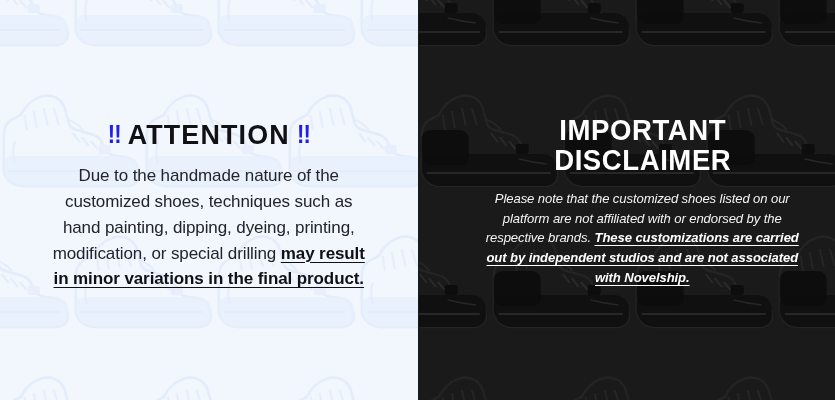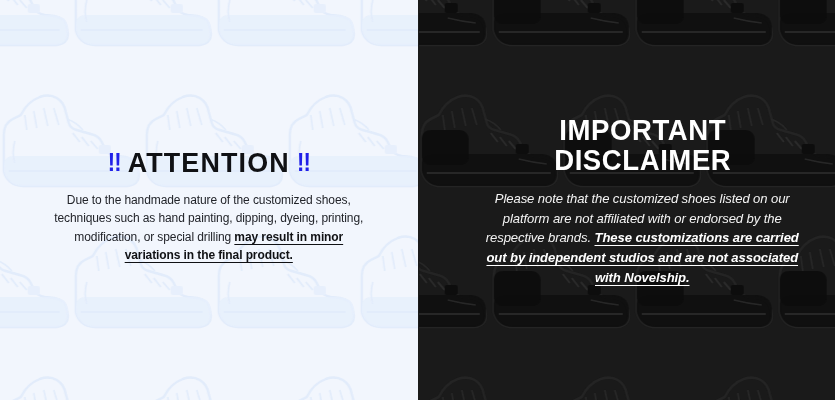--- a/index.html
+++ b/index.html
@@ -56,21 +56,21 @@
   .bang {
     color:#2020e8;
     font-weight:700;
     font-size:25px;
     letter-spacing:-1px;
     display:inline-block;
     transform:translateY(-1px) scaleX(0.92);
     margin:0 7px;
   }
   .body-light {
-    font-size:12px;
+    font-size:17px;
     line-height:1.52;
     color:#22242a;
     font-weight:400;
     max-width:318px;
     margin:0 auto;
     letter-spacing:-0.1px;
   }
   .body-light .emph {
     font-weight:700;
     text-decoration:underline;

